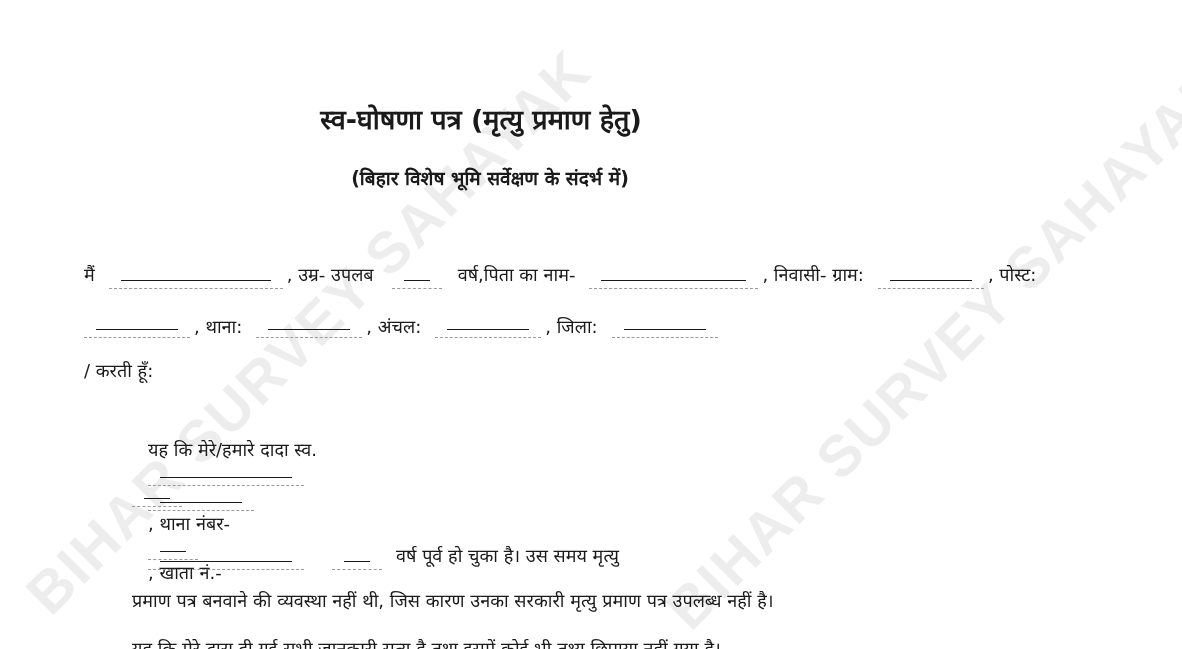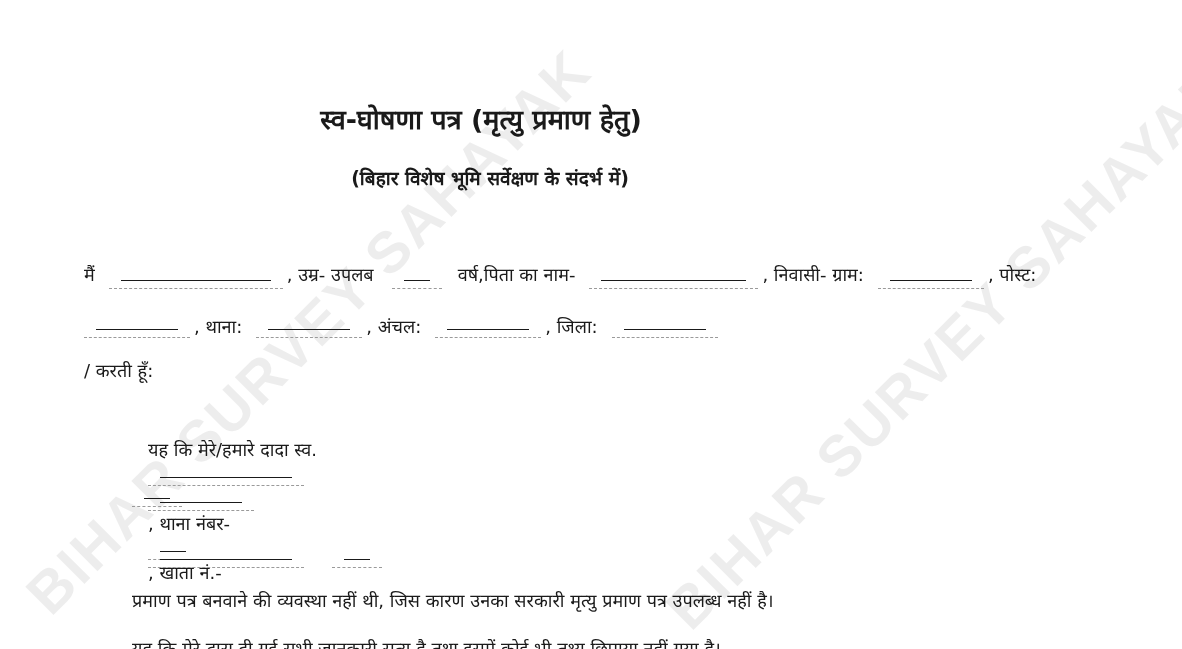--- a/index.html
+++ b/index.html
@@ -83,20 +83,21 @@
     <span class="txt">, खाता नं.-</span>
   </div>
 
   <div class="line" style="top:482px; left:132px;">
     <span class="blank" style="margin-left:0;margin-right:14px"><span style="width:26px"></span></span>
   </div>
 
   <div class="line" style="top:543px; left:132px;">
     <span class="blank" style="margin-left:16px;margin-right:14px"><span style="width:132px"></span></span>
     <span class="blank" style="margin-left:14px;margin-right:14px"><span style="width:26px"></span></span>
+    <span class="txt">वर्ष पूर्व हो चुका है। उस समय मृत्यु</span>
   </div>
 
   <div class="line" style="top:588px; left:132px;">
     <span class="txt">प्रमाण पत्र बनवाने की व्यवस्था नहीं थी, जिस कारण उनका सरकारी मृत्यु प्रमाण पत्र उपलब्ध नहीं है।</span>
   </div>
 
   <div class="cut">
     <span>यह कि मेरे द्वारा दी गई सभी जानकारी सत्य है तथा इसमें कोई भी तथ्य छिपाया नहीं गया है।</span>
   </div>
 </div>

